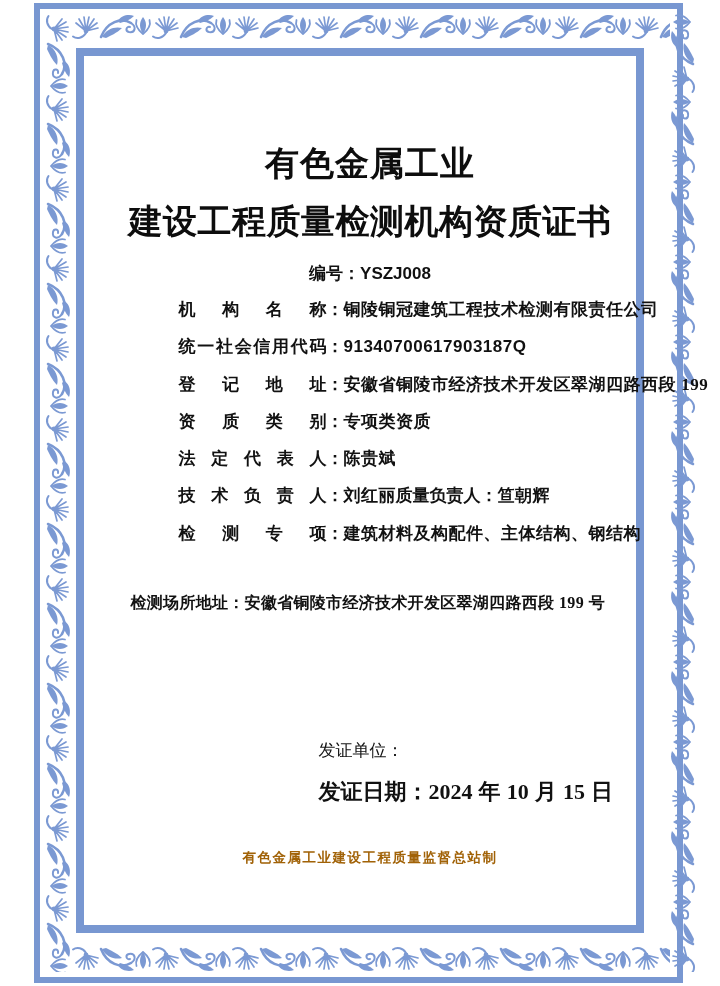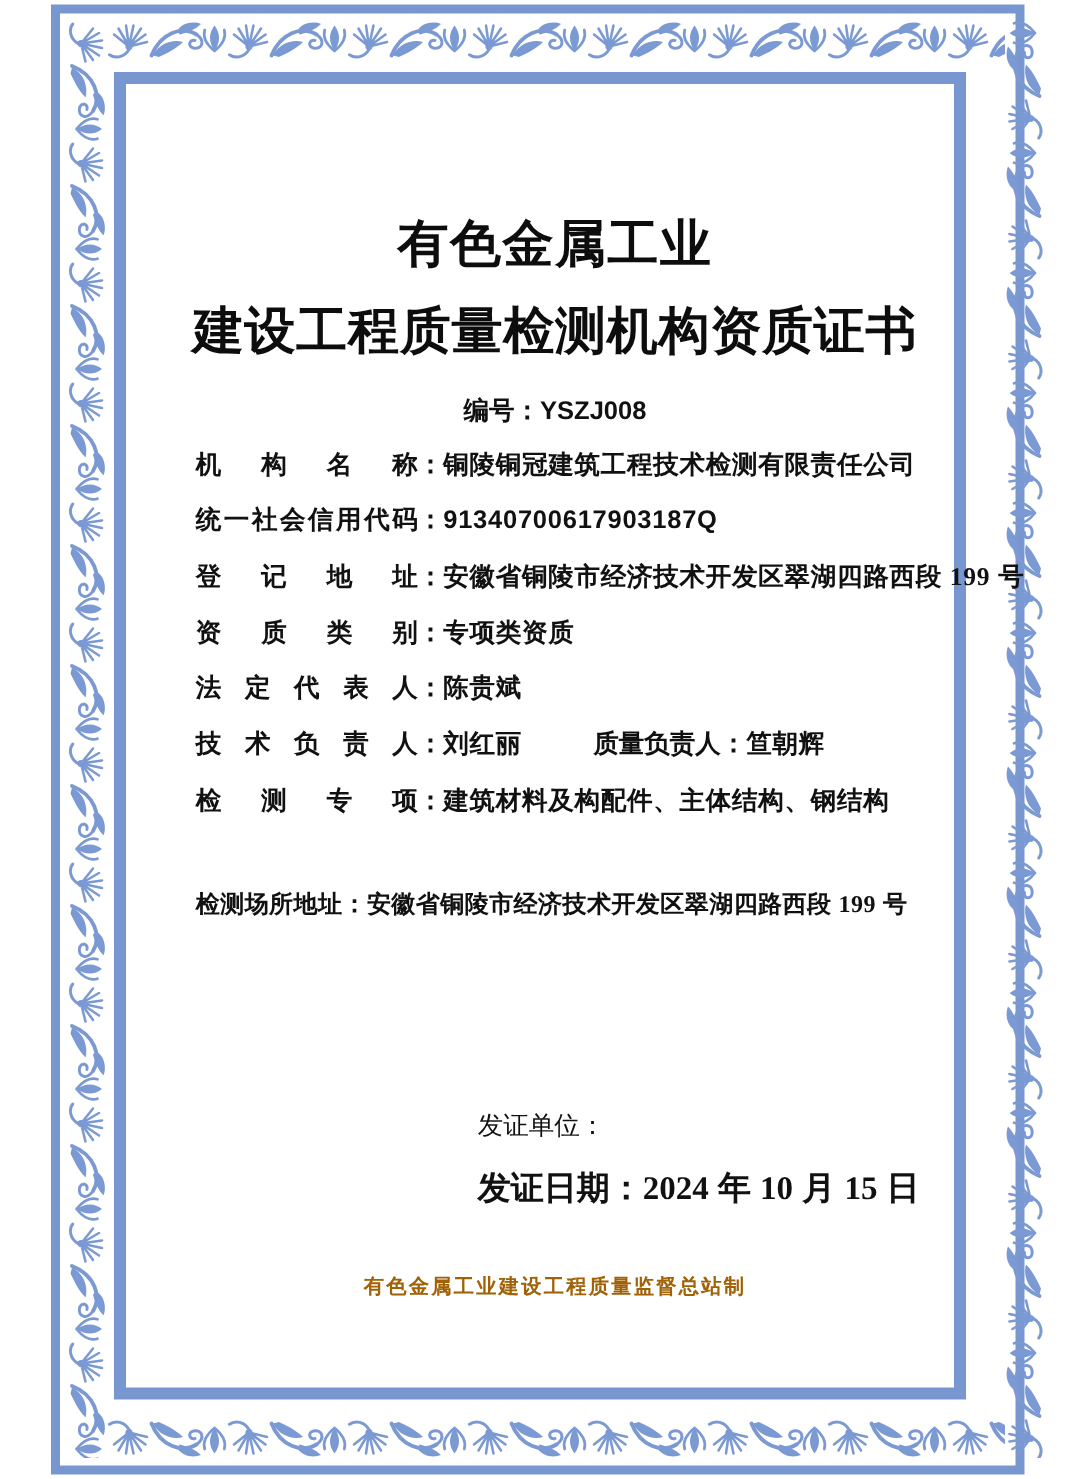--- a/index.html
+++ b/index.html
@@ -30,21 +30,21 @@
   .title1{top:88px;}
   .title2{top:147px;letter-spacing:0.5px;font-family:Liberation Serif, serif;}
   .serial{
     position:absolute;top:206px;left:0;width:573px;text-align:center;
     font-size:17px;font-weight:bold;
   }
   .rows{position:absolute;left:47px;top:235px;width:520px;}
   .row{position:relative;height:37.3px;line-height:37.3px;font-size:17px;font-weight:bold;white-space:nowrap;}
   .lbl{
     display:inline-block;width:148px;vertical-align:top;
-    text-align:justify;text-align-last:justify;-moz-text-align-last:justify;
+    text-align:justify;text-align-last:justify;margin-left:48px;-moz-text-align-last:justify;
   }
   .colon{display:inline-block;}
   .val{letter-spacing:0.5px;}
   .pair2{position:absolute;top:0;white-space:nowrap;}
   .p2-a{left:265px;}
   .p2-b{left:273px;}
   .lbl2j{
     display:inline-block;width:100px;vertical-align:top;
     text-align:justify;text-align-last:justify;-moz-text-align-last:justify;
   }

